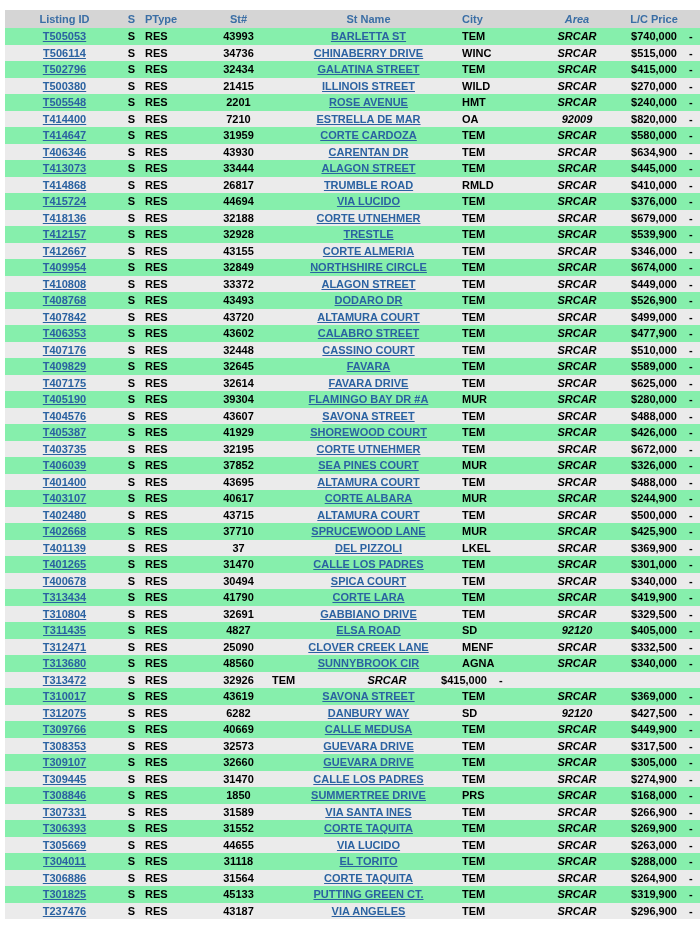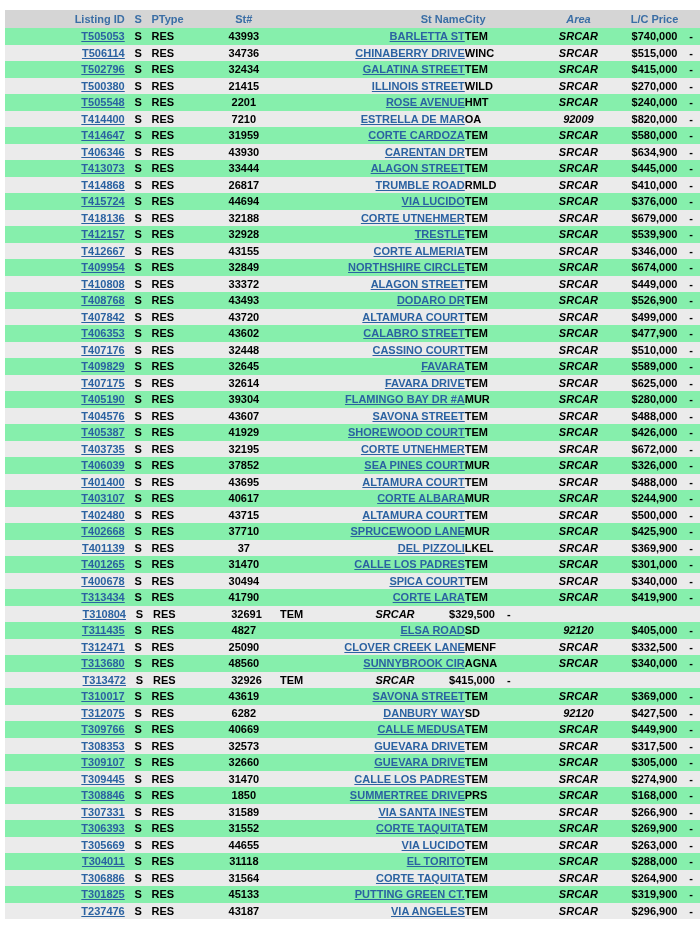--- a/index.html
+++ b/index.html
@@ -34,25 +34,25 @@
     height: 18px;
     line-height: 18px;
     background: var(--header-bg, #d5d5d5);
     color: var(--header-fg, #3a6ea5);
   }
   .cell {
     white-space: nowrap;
     overflow: hidden;
     box-sizing: border-box;
   }
-  .cell.listing_id { width: 113px; text-align: right; padding-left: 6px; margin-left: 8px; }
+  .cell.listing_id { width: 113px; text-align: center; padding-left: 6px; }
   .cell.s          { width: 27px;  text-align: center; }
   .cell.ptype      { width: 60px;  text-align: left; }
   .cell.st_num     { width: 67px;  text-align: center; }
-  .cell.st_name    { width: 190px; text-align: right; padding-left: 3px; }
+  .cell.st_name    { width: 190px; text-align: center; padding-left: 3px; }
   .cell.city       { width: 72px;  }
   .cell.area       { width: 86px;  text-align: center; font-style: italic; }
   .cell.price      { width: 68px;  text-align: center; }
   .cell.suffix     { width: 12px;  text-align: left; padding-left: 1px; }
   a {
     color: var(--link, #2b62a1);
     text-decoration: underline;
     cursor: pointer;
   }
 </style>
@@ -455,20 +455,21 @@
         <div class="cell city">TEM</div>
         <div class="cell area">SRCAR</div>
         <div class="cell price">$419,900</div>
         <div class="cell suffix">-</div>
       </div>
       <div class="row alt">
         <div class="cell listing_id"><a>T310804</a></div>
         <div class="cell s">S</div>
         <div class="cell ptype">RES</div>
         <div class="cell st_num">32691</div>
+        <div class="cell st_name"><a>GABBIANO DRIVE</a></div>
         <div class="cell city">TEM</div>
         <div class="cell area">SRCAR</div>
         <div class="cell price">$329,500</div>
         <div class="cell suffix">-</div>
       </div>
       <div class="row">
         <div class="cell listing_id"><a>T311435</a></div>
         <div class="cell s">S</div>
         <div class="cell ptype">RES</div>
         <div class="cell st_num">4827</div>

